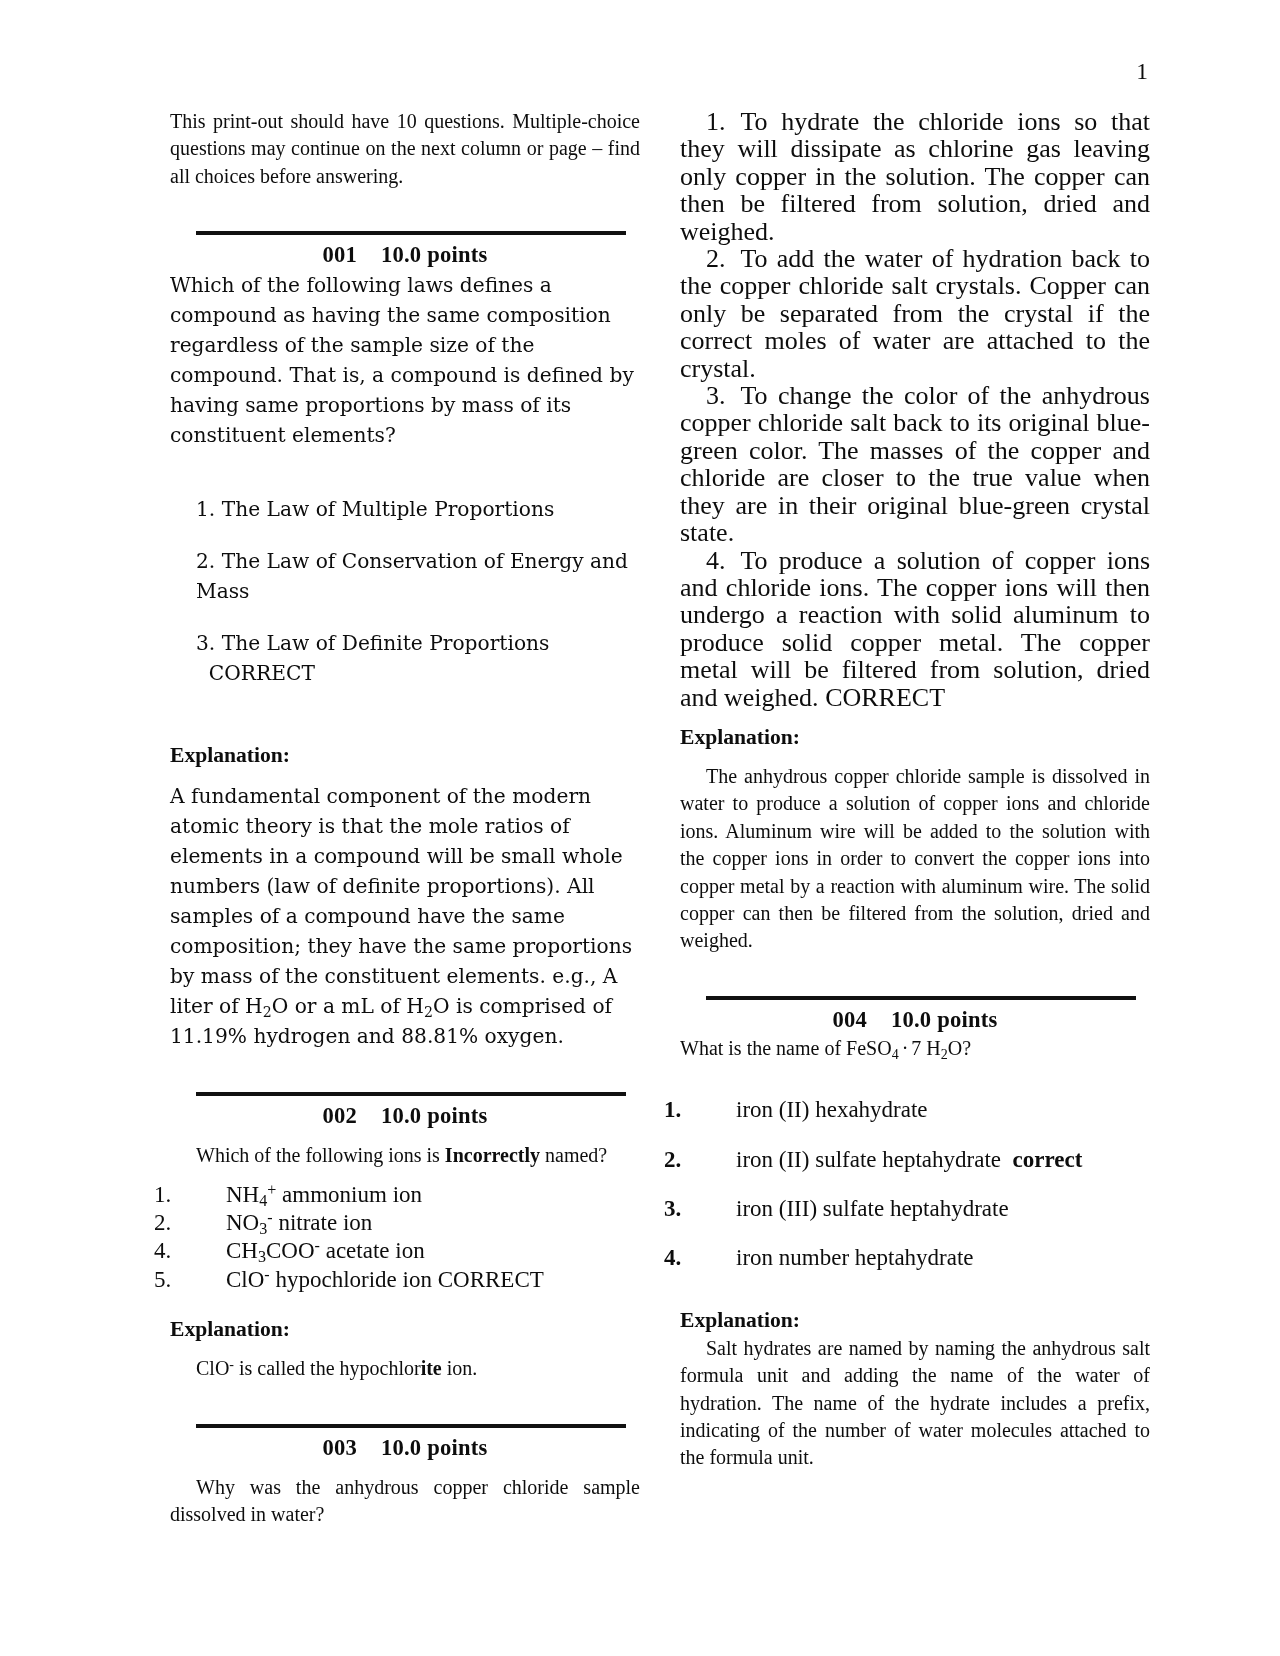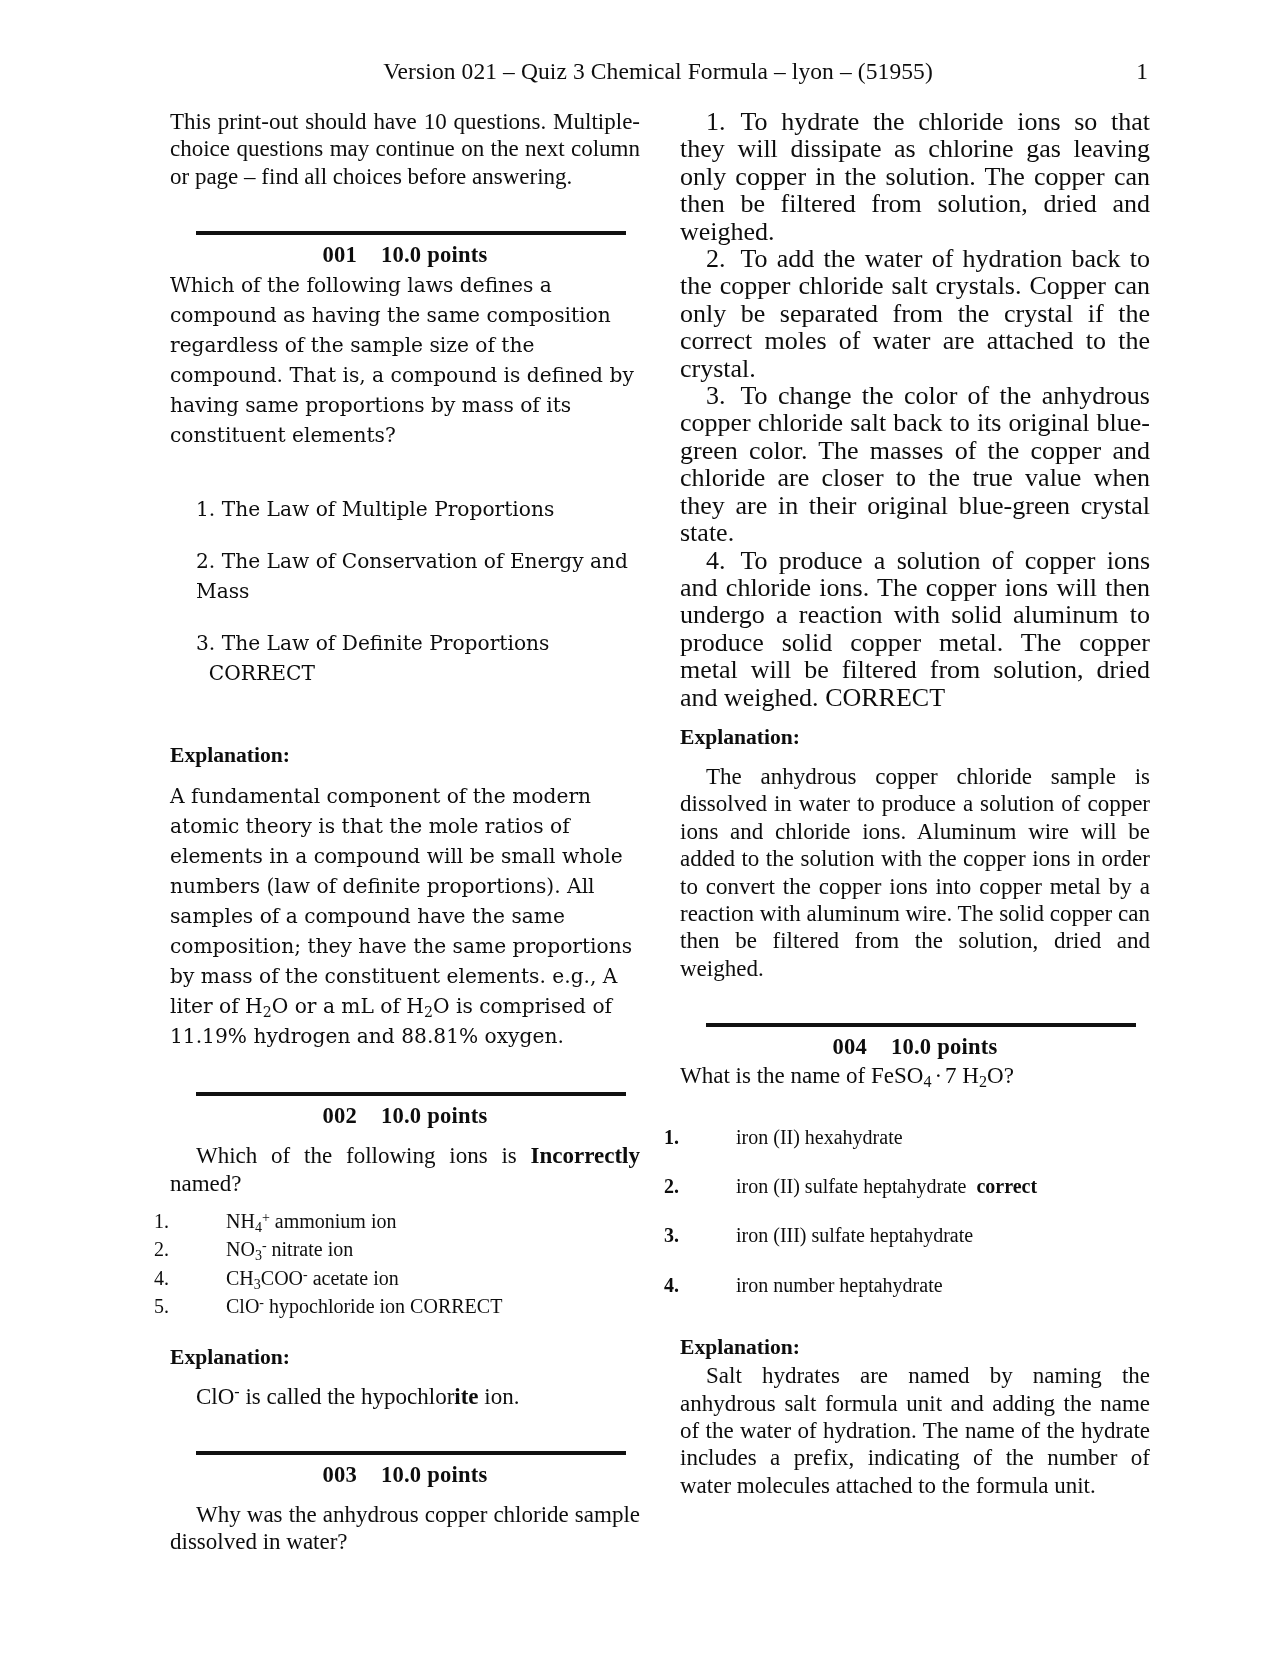--- a/index.html
+++ b/index.html
@@ -50,21 +50,21 @@
     position: absolute;
     top: 108px;
     width: 470px;
   }
   .col-left  { left: 170px; }
   .col-right { left: 680px; }
 
   
   p {
     margin: 0;
-    font-size: 23px;
+    font-size: 20px;
     line-height: 27.4px;
     text-align: justify;
     text-justify: inter-word;
     hyphens: none;
   }
   .serif { font-family: "Liberation Serif", "DejaVu Serif", serif; }
 
   
   .altface {
     font-family: "DejaVu Serif", serif;
@@ -99,21 +99,21 @@
   .exphead {
     font-weight: bold;
     font-size: 21.6px;
     line-height: 30px;
     text-align: left;
   }
 
   
   .choices { margin: 0; padding: 0; list-style: none; }
   .choices li {
-    font-size: 20px;
+    font-size: 23px;
     line-height: 27.4px;
     text-align: left;
     padding-left: 42px;
     text-indent: -42px;
     margin-left: 26px;
   }
   .choices.spaced li { margin-bottom: 22px; margin-top: 14px; }
   .choices.tight li  { margin-bottom: 1px; }
   .choices .lbl { display: inline-block; min-width: 30px; }
   .choices .lbl-b { font-weight: bold; }
@@ -150,21 +150,20 @@
   }
   .cdot { padding: 0 3px; }
   .nb { white-space: nowrap; }
 </style>
 </head>
 <body>
 
 <div class="page">
 
   <div class="runhead">
-    <div class="rh-title">Version 021 – Quiz 3 Chemical Formula – lyon – (51955)</div>
     <div class="rh-page">1</div>
   </div>
 
   <div class="col col-left">
 
     <p class="serif">This print-out should have 10 questions. Multiple-choice questions may continue on the next column or page – find all choices before answering.</p>
 
     <div class="gap-xl"></div>
 
     <div class="qhead">

